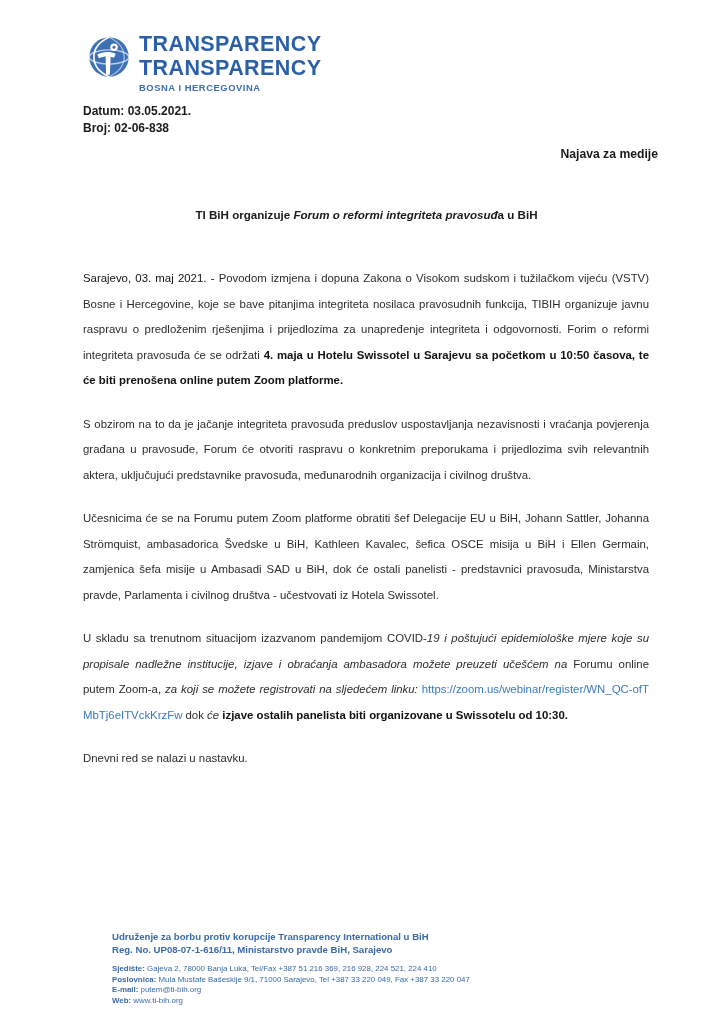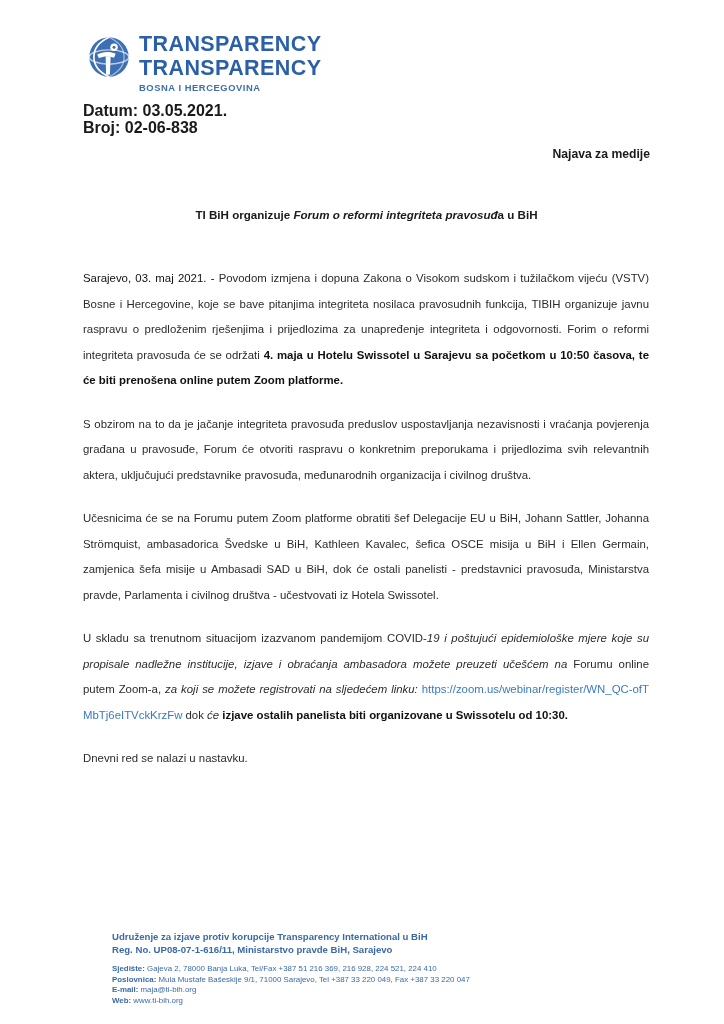--- a/index.html
+++ b/index.html
@@ -58,30 +58,30 @@
     font-weight: bold;
     letter-spacing: 0.55px;
     color: #3c6fb4;
   }
 
   
   .meta {
     position: absolute;
     left: 83px;
     top: 103px;
-    font-size: 16px;
+    font-size: 12px;
     font-weight: bold;
     line-height: 16.5px;
     color: #1a1a1a;
   }
   .meta div { white-space: nowrap; }
 
   .media-note {
     position: absolute;
-    right: 74px;
+    right: 66px;
     top: 147px;
     font-size: 12.2px;
     font-weight: bold;
     color: #1a1a1a;
   }
 
   .doc-title {
     position: absolute;
     left: 83px;
     right: 74px;
@@ -180,24 +180,24 @@
 
     <p class="para">Učesnicima će se na Forumu putem Zoom platforme obratiti šef Delegacije EU u BiH, Johann Sattler, Johanna Strömquist, ambasadorica Švedske u BiH, Kathleen Kavalec, šefica OSCE misija u BiH  i Ellen Germain, zamjenica šefa misije u Ambasadi SAD u BiH, dok će ostali panelisti  - predstavnici pravosuđa, Ministarstva pravde, Parlamenta i civilnog društva - učestvovati iz Hotela Swissotel.</p>
 
     <p class="para"><span>U skladu sa trenutnom situacijom izazvanom pandemijom COVID-</span><i>19 i poštujući epidemiološke mjere koje su propisale nadležne institucije, izjave i obraćanja ambasadora možete preuzeti učešćem na </i><span>Forumu online putem Zoom-a,</span><i> za koji se možete registrovati na sljedećem linku: </i><a class="link" href="#">https://zoom.us/webinar/register/WN_QC-ofTMbTj6eITVckKrzFw</a><span> dok </span><i>će </i><b>izjave ostalih panelista biti organizovane u Swissotelu od 10:30.</b></p>
 
     <p class="para p-last">Dnevni red se nalazi u nastavku.</p>
   </div>
 
   <div class="footer">
     <div class="footer-head">
-      <div>Udruženje za izjave protiv korupcije Transparency International u BiH</div>
+      <div>Udruženje za borbu protiv korupcije Transparency International u BiH</div>
       <div>Reg. No. UP08-07-1-616/11, Ministarstvo pravde BiH, Sarajevo</div>
     </div>
     <div class="footer-contact">
       <div><b>Sjedište:</b><span> Gajeva 2, 78000 Banja Luka, Tel/Fax +387 51 216 369, 216 928, 224 521, 224 410</span></div>
       <div><b>Poslovnica:</b><span> Mula Mustafe Bašeskije 9/1, 71000 Sarajevo, Tel +387 33 220 049, Fax +387 33 220 047</span></div>
-      <div><b>E-mail:</b><span> maja@ti-bih.org</span></div>
+      <div><b>E-mail:</b><span> putem@ti-bih.org</span></div>
       <div><b>Web:</b><span> www.ti-bih.org</span></div>
     </div>
   </div>
 
 </div>
 
 </body></html>

